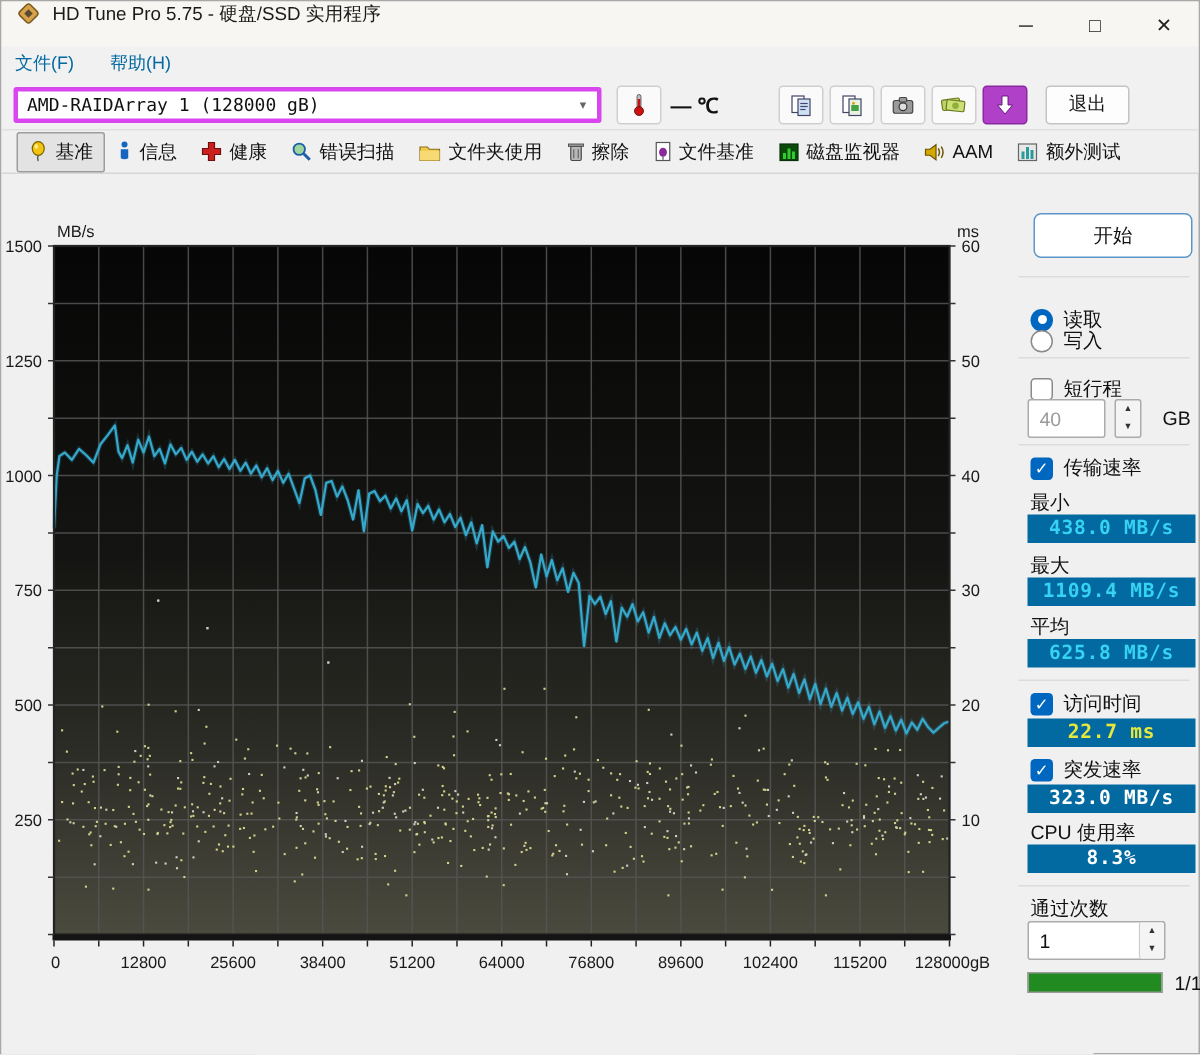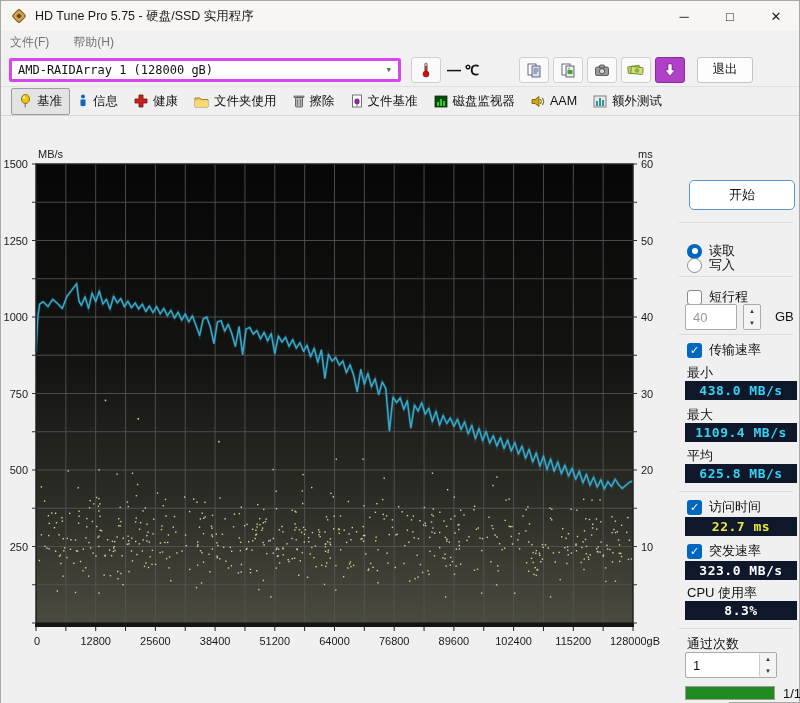--- a/index.html
+++ b/index.html
@@ -1,29 +1,29 @@
 <!DOCTYPE html>
 <html><head>
 <meta charset="utf-8">
 <style>
   * { margin:0; padding:0; box-sizing:border-box; }
   html,body { width:800px; height:703px; overflow:hidden; }
   body { font-family:"Liberation Sans", sans-serif; font-size:12px; color:#111; }
   .window { position:relative; width:800px; height:703px; background:#f0f0f0; border:1px solid #a8a8a8; }
 
   
-  .titlebar { height:30px; background:#f7f6f3; display:flex; align-items:center; padding-left:10px; }
+  .titlebar { height:30px; background:#f7f6f3; display:flex; padding-left:10px; }
   .app-icon { width:16px; height:16px; margin-right:8px; flex:0 0 auto; }
   .title-text { font-size:12.5px; color:#1a1a1a; }
   .caption-buttons { margin-left:auto; display:flex; height:100%; }
   .cap-btn { width:46px; height:100%; display:flex; align-items:center; justify-content:center; font-size:13px; color:#222; cursor:default; }
 
   
   .menubar { height:22px; background:#f1f1f1; display:flex; align-items:center; gap:24px; padding-left:9px; }
-  .menu-item { color:#737373; }
+  .menu-item { color:#0369a1; }
 
   
   .toolbar { height:33px; background:#f1f1f1; display:flex; align-items:center; padding-left:8px; }
   .drive-select { width:392px; height:24px; background:#fff; border:3px solid #d946ef; border-radius:2px;
     display:flex; align-items:center; padding:0 6px; font-family:"DejaVu Sans Mono", monospace; font-size:12px; }
   .drive-select .chev { margin-left:auto; color:#666; font-size:11px; }
   .tool-btn { width:30px; height:26px; margin-left:4px; background:#fafafa; border:1px solid #cfcfcf; border-radius:3px;
     display:flex; align-items:center; justify-content:center; }
   .temp-read { display:flex; align-items:center; gap:4px; margin-left:6px; font-weight:bold; font-size:14px; }
   .tool-gap { width:22px; }
@@ -37,33 +37,33 @@
     font-size:12.5px; white-space:nowrap; }
   .tab.selected { background:#e3e3e3; border-color:#9d9d9d; }
   .tab svg { flex:0 0 auto; }
 
   
   .main { position:absolute; left:0; top:115px; width:728px; height:588px; background:#f0f0f0; }
   #chart-svg { position:absolute; left:0; top:0; }
 
   
   .panel { position:absolute; left:676px; top:0; width:122px; height:588px; font-size:13px; }
-  .panel .abs { position:absolute;margin-top:38px; }
+  .panel .abs { position:absolute; }
   .start-btn { left:12px; top:26px; width:106px; height:30px; background:#fff; border:1.5px solid #5a96c8; border-radius:5px;
     display:flex; align-items:center; justify-content:center; font-size:13px; }
   .sep { left:2px; width:114px; height:1px; background:#dcdcdc; }
   .radio-row, .check-row { display:flex; align-items:center; gap:7px; left:10px; }
   .radio { width:15px; height:15px; border-radius:50%; flex:0 0 auto; }
   .radio.on { background:#0067c0; position:relative; }
   .radio.on::after { content:""; position:absolute; left:4.5px; top:4.5px; width:6px; height:6px; border-radius:50%; background:#fff; }
   .radio.off { background:#fff; border:1px solid #8a8a8a; }
   .checkbox { width:15px; height:15px; border-radius:3px; flex:0 0 auto; display:flex; align-items:center; justify-content:center; }
   .checkbox.on { background:#0067c0; color:#fff; font-size:11px; }
   .checkbox.off { background:#fff; border:1px solid #8a8a8a; }
-  .lcd { left:8px; width:112px; height:19px; background:#0f172a; display:flex; align-items:center; justify-content:center;
+  .lcd { left:8px; width:112px; height:19px; background:#0369a1; display:flex; align-items:center; justify-content:center;
     font-family:"DejaVu Sans Mono", monospace; font-weight:bold; font-size:13px; letter-spacing:0.5px; }
   .lcd.cyan { color:#35d2f2; }
   .lcd.yellow { color:#e8e83a; }
   .lcd.white { color:#fff; }
   .plabel { left:10px; color:#111; }
   .spin-field { background:#fff; border:1px solid #ababab; border-radius:2px; display:flex; align-items:center; padding-left:7px; }
   .spin-stack { background:#f4f4f4; border:1px solid #ababab; border-radius:2px; display:flex; flex-direction:column; }
   .spin-stack span { flex:1; display:flex; align-items:center; justify-content:center; font-size:6px; color:#333; line-height:1; }
   .progress { left:8px; width:90px; height:14px; border:1px solid #9a9a9a; background:#218a21; }
   .gray-text { color:#9a9a9a; }
@@ -163,20 +163,27 @@
         <circle cx="5" cy="2.4" r="2" fill="#1565c0"></circle>
         <path d="M2.5 5.5 h5 v6 q-2.5 1.4 -5 0 Z" fill="#1565c0"></path>
       </svg>
       <span>信息</span>
     </div>
     <div class="tab">
       <svg width="14" height="14" viewBox="0 0 14 14">
         <path d="M5 1 h4 v4 h4 v4 h-4 v4 h-4 v-4 H1 V5 h4 Z" fill="#cc2020" stroke="#6e0e0e" stroke-width="0.8"></path>
       </svg>
       <span>健康</span>
+    </div>
+    <div class="tab">
+      <svg width="14" height="14" viewBox="0 0 14 14">
+        <circle cx="5.5" cy="5.5" r="3.8" fill="#9fd49f" stroke="#1a5fa8" stroke-width="1.2"></circle>
+        <line x1="8.5" y1="8.5" x2="12.5" y2="12.5" stroke="#1a5fa8" stroke-width="2"></line>
+      </svg>
+      <span>错误扫描</span>
     </div>
     <div class="tab">
       <svg width="15" height="13" viewBox="0 0 15 13">
         <path d="M1 3 h5 l1.2 1.5 H14 V12 H1 Z" fill="#f0c84a" stroke="#8a6d1a" stroke-width="0.8"></path>
         <path d="M1 5.5 h13 V12 H1 Z" fill="#f7da74"></path>
       </svg>
       <span>文件夹使用</span>
     </div>
     <div class="tab">
       <svg width="12" height="14" viewBox="0 0 12 14">

